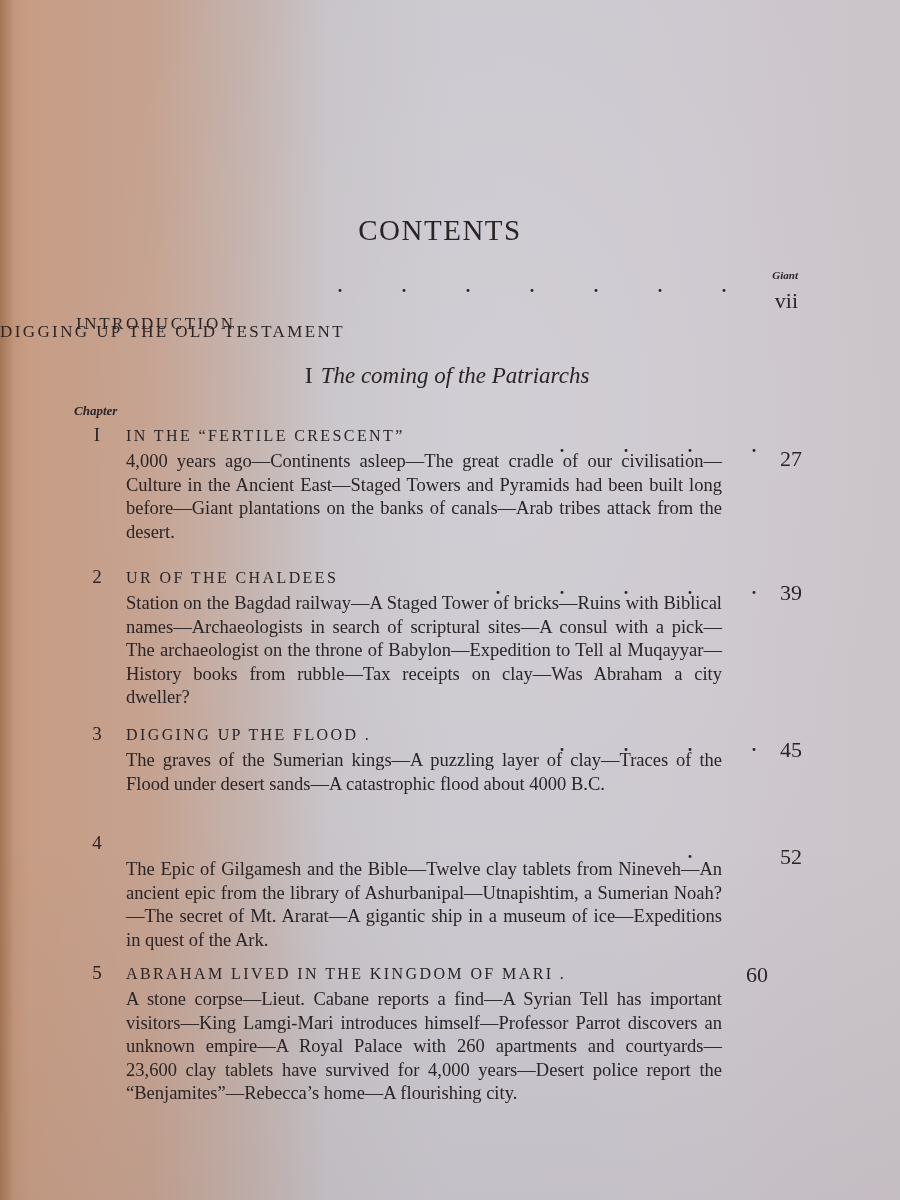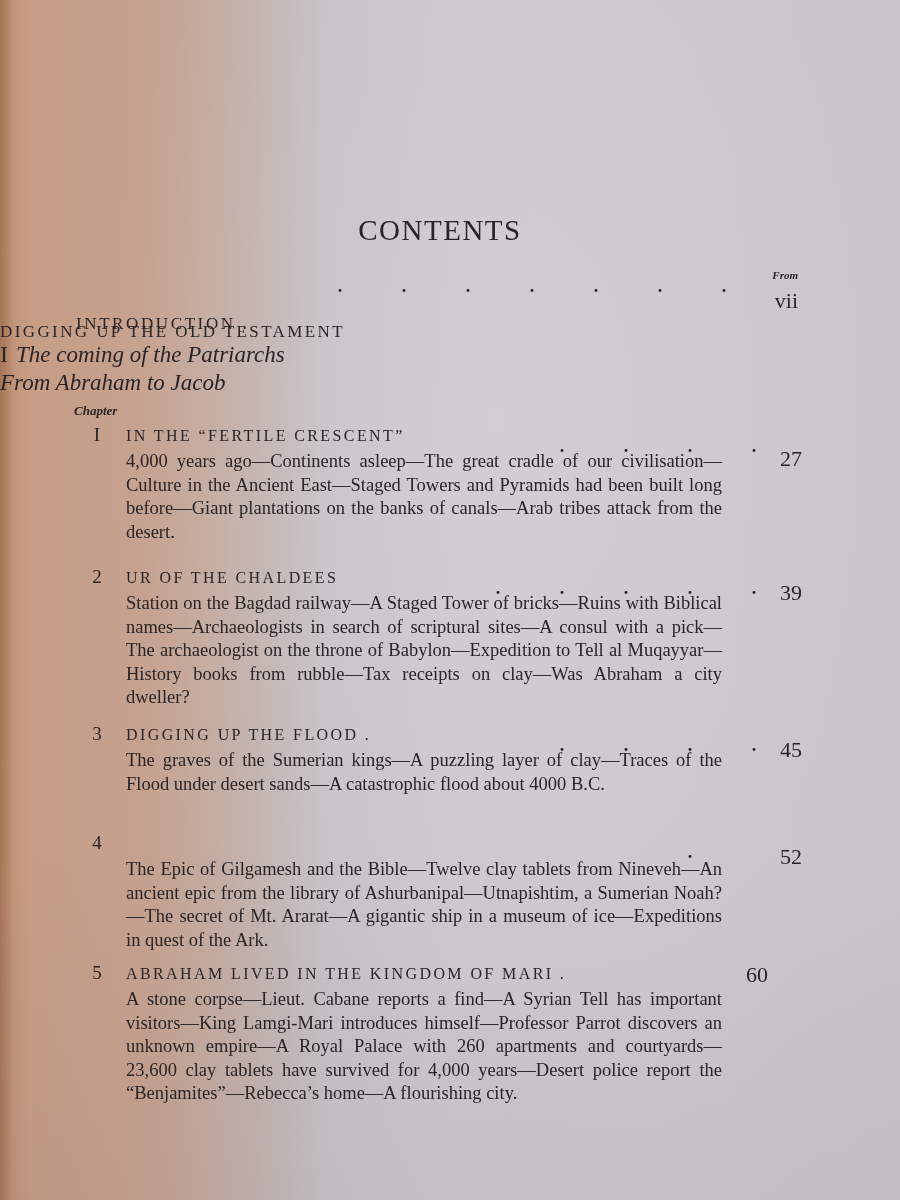--- a/index.html
+++ b/index.html
@@ -96,25 +96,27 @@
       position: absolute;
       top: 322px;
       left: 0;
       width: 870px;
       text-align: left;
       font-size: 17px;
       letter-spacing: 2.4px;
     }
     .part-sub {
       position: absolute;
-      top: 340px;
+      top: 361px;
       left: 0;
       width: 870px;
+      text-align: center;
       font-size: 23px;
       line-height: 28px;
+      padding-left: 12px;
     }
     .part-sub .roman {
       font-style: normal;
       font-size: 24px;
       margin-right: 8px;
     }
     .part-sub i { font-style: italic; }
     .chapter-label {
       position: absolute;
       top: 403px;
@@ -169,32 +171,29 @@
 
 <div class="content">
 
   <div class="title">CONTENTS</div>
 
   <div class="intro-row">
     <span class="intro-label">INTRODUCTION .</span>
     <div class="dots" style="left:232px; top:4px;">
       <span>.</span><span>.</span><span>.</span><span>.</span><span>.</span><span>.</span><span>.</span>
     </div>
-    <span class="page-head">From</span>
+    <span class="page-head">Giant</span>
     <span class="intro-page">vii</span>
   </div>
 
   <div class="part-title">DIGGING UP THE OLD TESTAMENT</div>
 
   <div class="part-sub">
     <div>
       <span class="roman">I</span><i>The coming of the Patriarchs</i>
-    </div>
-    <div>
-      <i>From Abraham to Jacob</i>
     </div>
   </div>
 
   <div class="chapter-label">Chapter</div>
 
   <div class="chapter" style="top:424px; height:130px;">
     <span class="ch-num">I</span>
     <span class="ch-title">IN THE “FERTILE CRESCENT”</span>
     <div class="dots" style="left:448px; top:12px;">
       <span>.</span><span>.</span><span>.</span><span>.</span>

